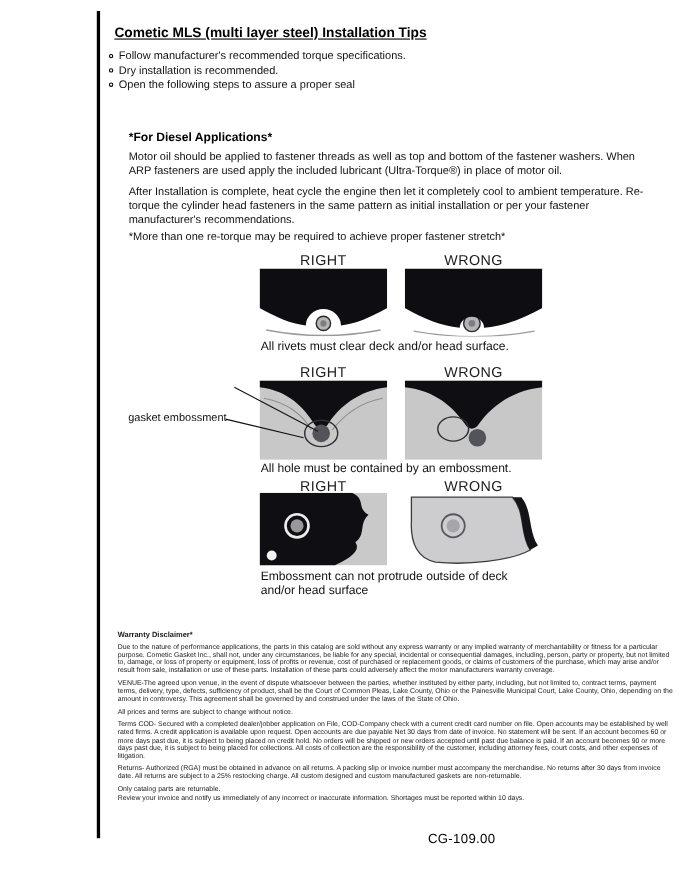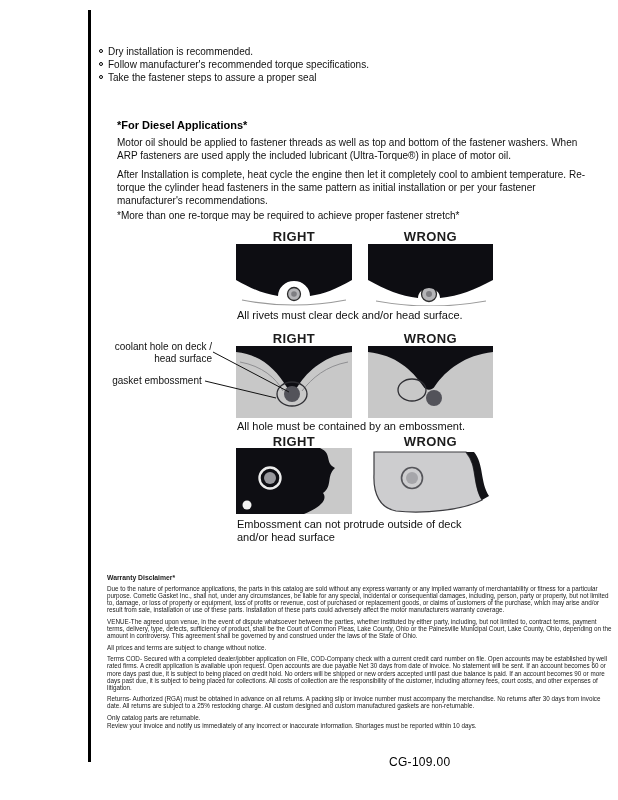--- a/index.html
+++ b/index.html
@@ -20,63 +20,64 @@
   .bullet.sub { margin-left:19px; }
   .mk-open { flex:none; width:4px; height:4px; border:1px solid #000; border-radius:50%; margin:4px 5px 0 0; }
   .mk-fill { flex:none; width:4px; height:4px; background:#000; border-radius:50%; margin:4px 5px 0 0; }
 
   .diesel-heading { position:absolute; left:117px; top:119px; font-size:11px; font-weight:bold; color:#000; }
   .body-p { position:absolute; left:117px; width:478px; font-size:10px; line-height:13px; color:#111; }
   .p1 { top:136px; }
   .p2 { top:168px; }
   .note { top:209px; }
 
-  .dgh { position:absolute; font-size:13px; letter-spacing:.4px; color:#1c1c1c; text-align:center;font-weight:bold; }
+  .dgh { position:absolute; font-size:13px; letter-spacing:.4px; color:#1c1c1c; text-align:center; }
   .dg-img { position:absolute; display:block; }
   .col-l { left:236px; width:116px; }
   .col-r { left:368px; width:125px; }
   .r1h { top:229px; }  .r1i { top:244px; height:62px; }
   .r2h { top:331px; }  .r2i { top:346px; height:72px; }
   .r3h { top:434px; }  .r3i { top:448px; height:66px; }
   .dgc { position:absolute; left:237px; font-size:11px; line-height:13px; color:#111; }
   .c1 { top:309px; }
   .c2 { top:420px; }
   .c3 { top:518px; width:255px; }
 
   .callout { position:absolute; font-size:10px; line-height:11.5px; text-align:right; color:#111; }
   .callout-coolant { left:114px; top:341px; width:98px; }
-  .callout-emboss  { left:108px; top:375px; width:98px;text-align:center; }
+  .callout-emboss  { left:108px; top:375px; width:98px; }
   .connectors { position:absolute; left:0; top:0; width:618px; height:800px; pointer-events:none; }
 
   .warranty { position:absolute; left:107px; top:574px; width:506px; font-size:6.3px; line-height:7.1px; color:#1a1a1a; }
   .warranty .whead { font-size:6.8px; font-weight:bold; margin-bottom:4px; }
   .warranty p { margin:0 0 4.5px 0; }
 
   .footer-code { position:absolute; left:389px; top:755px; font-size:12px; letter-spacing:.3px; color:#000000; }
 </style>
 </head>
 <body>
 
 <div class="page">
 
   <div class="left-rule"></div>
 
+  <h1 class="title">Cometic MLS (multi layer steel) Installation Tips</h1>
 
   <div class="bullets">
+    <div class="bullet">
+      <span class="mk-open"></span>
+      <span>Follow manufacturer's recommended torque specifications.</span>
+    </div>
     <div class="bullet">
       <span class="mk-open"></span>
       <span>Dry installation is recommended.</span>
     </div>
     <div class="bullet">
       <span class="mk-open"></span>
-      <span>Follow manufacturer's recommended torque specifications.</span>
-    </div>
-    <div class="bullet">
-      <span class="mk-open"></span>
-      <span>Take the fastener steps to assure a proper seal</span>
+      <span>Open the following steps to assure a proper seal</span>
     </div>
   </div>
 
   <div class="diesel-heading">*For Diesel Applications*</div>
   <div class="body-p p2">After Installation is complete, heat cycle the engine then let it completely cool to ambient temperature. Re-torque the cylinder head fasteners in the same pattern as initial installation or per your fastener manufacturer's recommendations.</div>
   <div class="body-p p1">Motor oil should be applied to fastener threads as well as top and bottom of the fastener washers. When ARP fasteners are used apply the included lubricant (Ultra-Torque®) in place of motor oil.</div>
   <div class="body-p note">*More than one re-torque may be required to achieve proper fastener stretch*</div>
 
   <div class="dgh col-l r1h">RIGHT</div>
   <div class="dgh col-r r1h">WRONG</div>
@@ -108,21 +109,20 @@
     <ellipse cx="56" cy="48" rx="15" ry="12" fill="none" stroke="#2e2e33" stroke-width="1.3"></ellipse>
     <circle cx="56" cy="48" r="8" fill="#53535a"></circle>
   </svg>
   <svg class="dg-img col-r r2i" viewBox="0 0 125 72">
     <rect width="125" height="72" fill="#c8c8c8"></rect>
     <path d="M0,0 H125 V6 C97,9 78,24 67,40 C64,45 58,45 55,40 C44,24 28,9 0,6 Z" fill="#0e0e13"></path>
     <ellipse cx="44" cy="44" rx="14" ry="11" fill="none" stroke="#2e2e33" stroke-width="1.3"></ellipse>
     <circle cx="66" cy="52" r="8" fill="#53535a"></circle>
   </svg>
 
-  <div class="callout callout-coolant">coolant hole on deck / head surface</div>
   <div class="callout callout-emboss">gasket embossment</div>
   <svg class="connectors" viewBox="0 0 618 800">
     <line x1="213" y1="352" x2="289" y2="392" stroke="#111" stroke-width="1"></line>
     <line x1="205" y1="381" x2="276" y2="398" stroke="#111" stroke-width="1"></line>
   </svg>
 
   <div class="dgc c2">All hole must be contained by an embossment.</div>
 
   <div class="dgh col-l r3h">RIGHT</div>
   <div class="dgh col-r r3h">WRONG</div>

